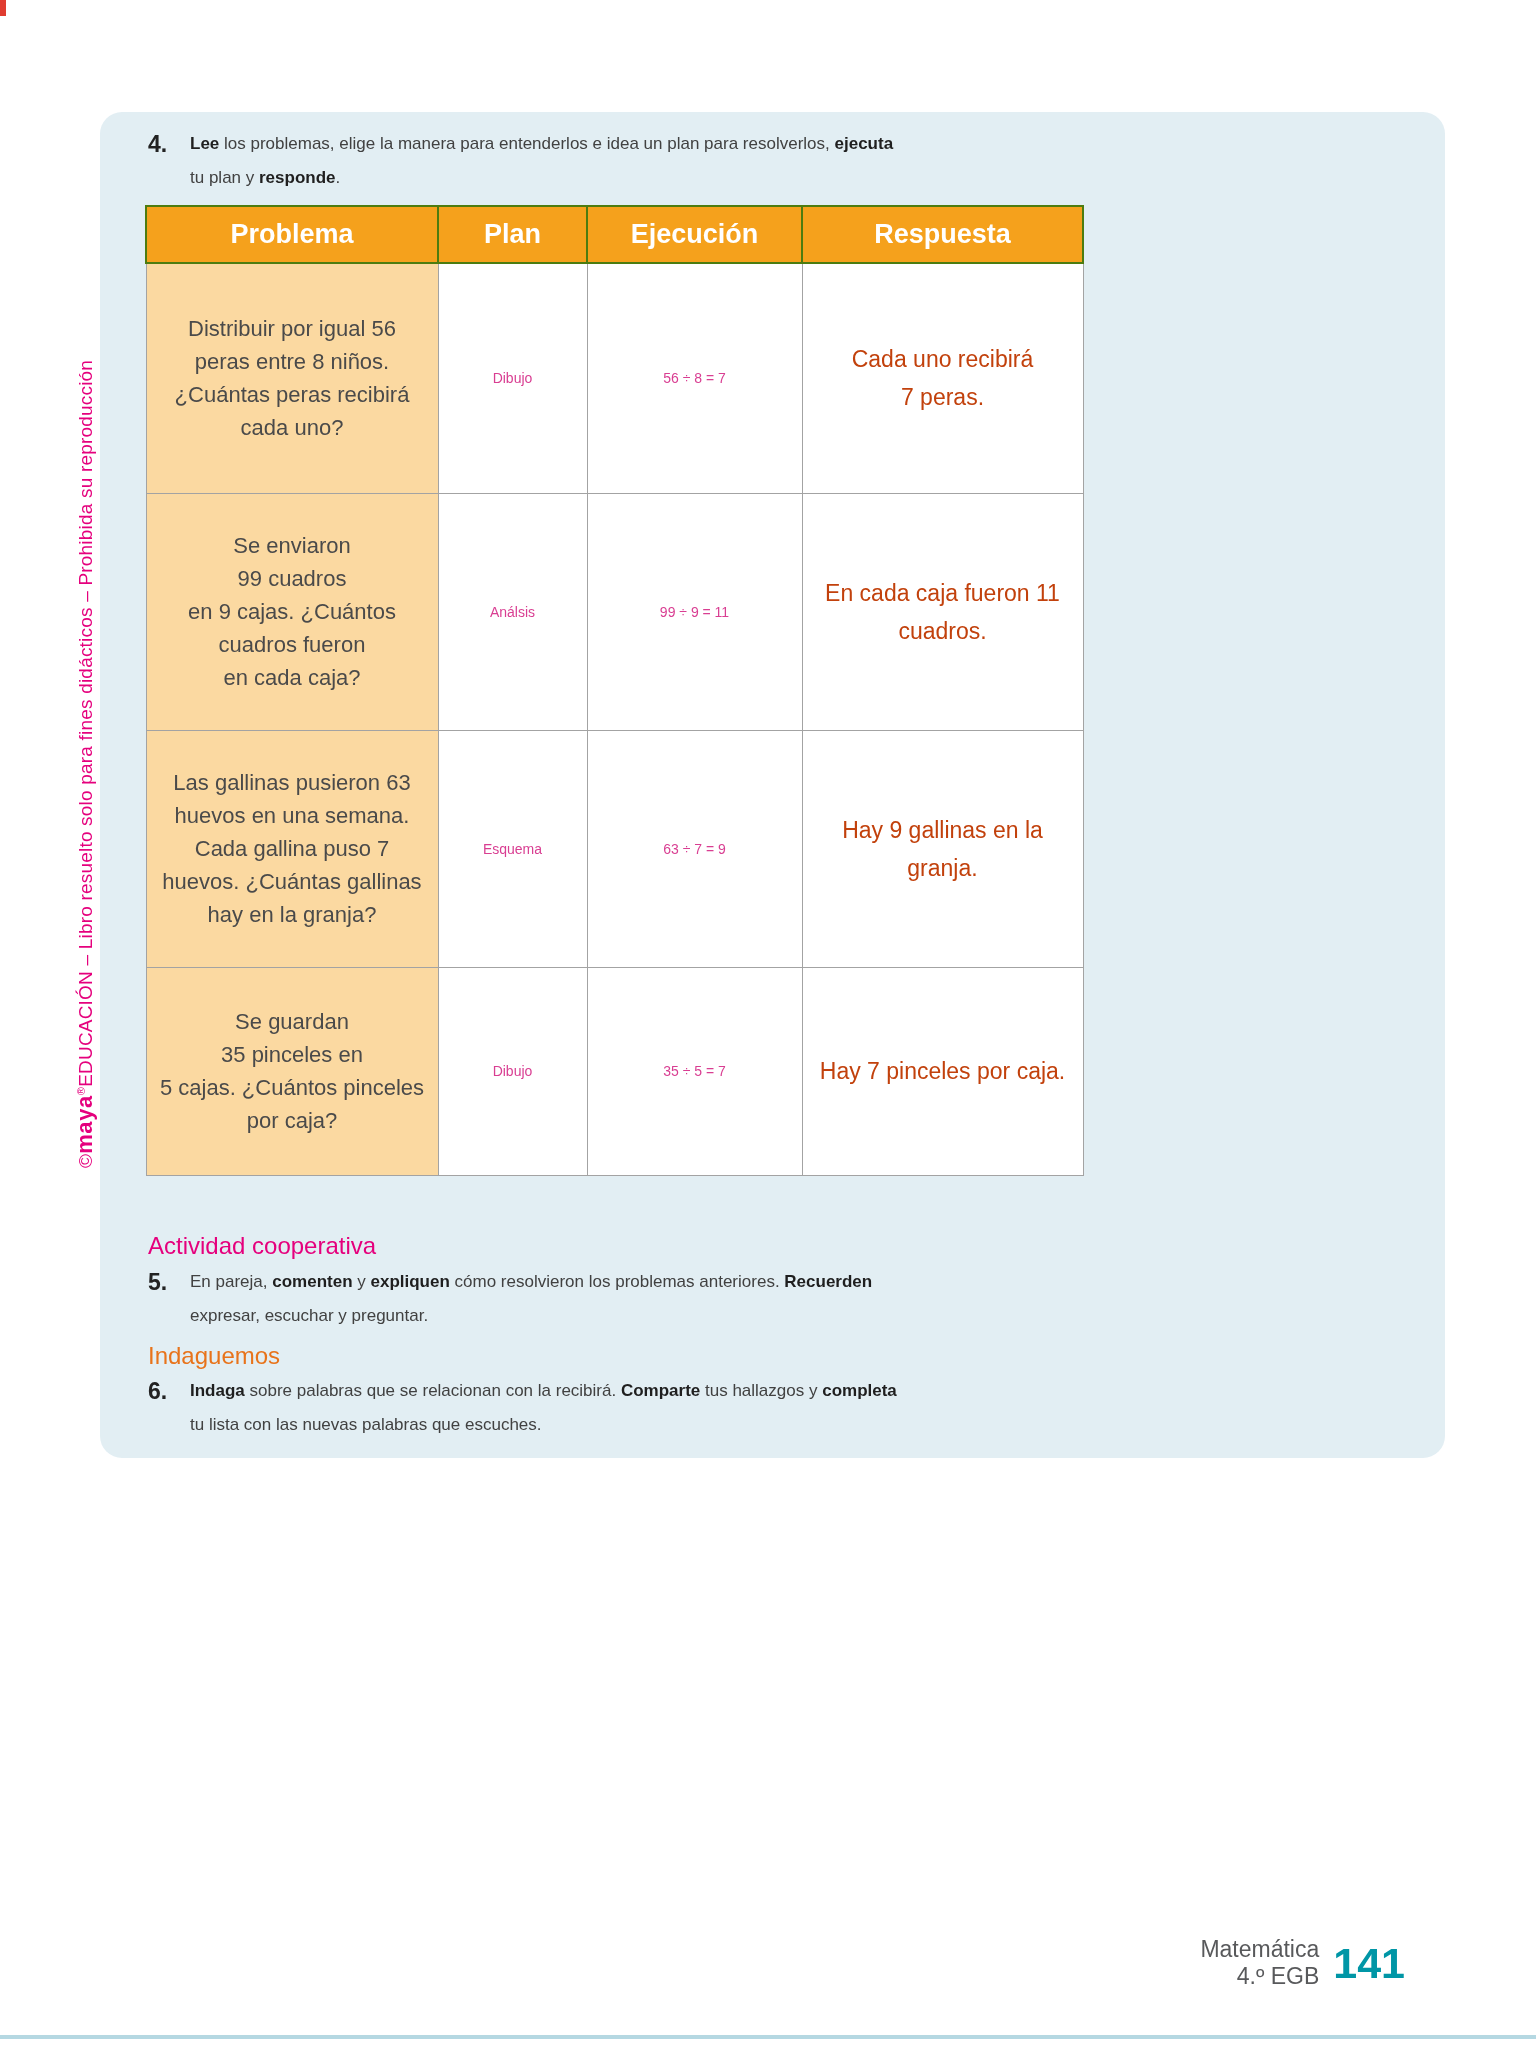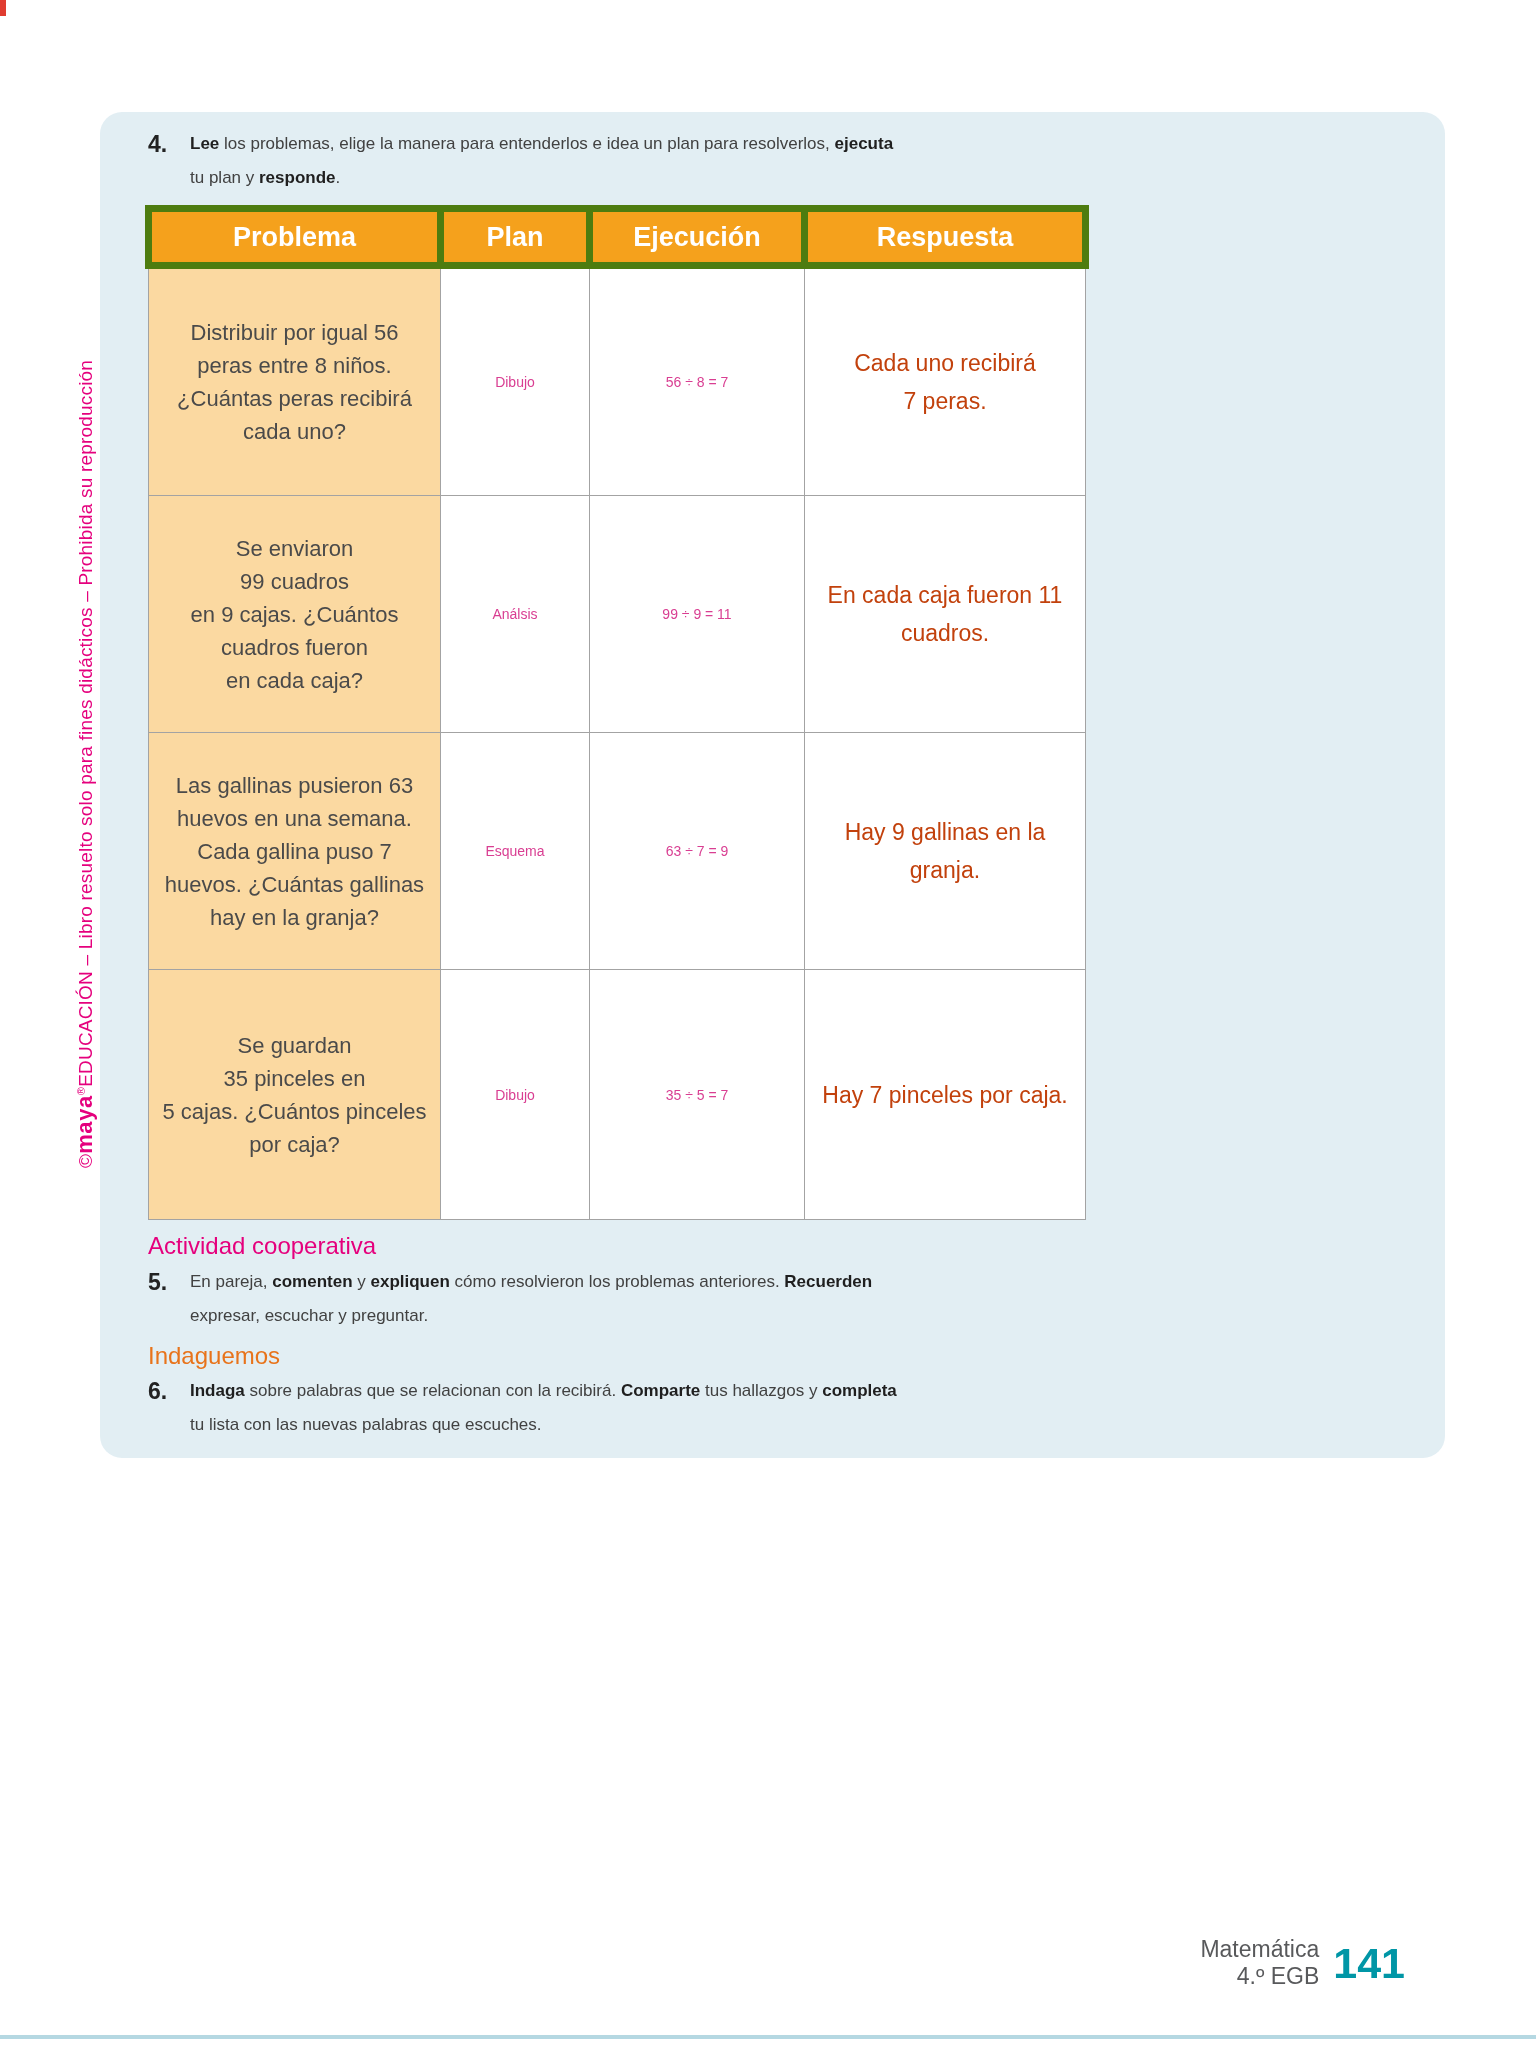--- a/index.html
+++ b/index.html
@@ -72,21 +72,21 @@
     width: 937px;
     border-collapse: collapse;
     table-layout: fixed;
   }
   .problems th {
     background: #f5a11c;
     color: #ffffff;
     font-size: 27px;
     font-weight: 700;
     height: 57px;
-    border: 7px solid #4d7c0f;
+    border: 2px solid #4d7c0f;
   }
   .problems td {
     border: 1px solid #a3a3a3;
     text-align: center;
     vertical-align: middle;
     padding: 4px 8px;
     background: #ffffff;
   }
   .problems td.problema {
     background: #fbd9a1;
@@ -99,21 +99,21 @@
   .problems td.ejecucion { color: #d93e92; font-size: 14px; }
   .problems td.respuesta {
     color: #c2410c;
     font-size: 23px;
     line-height: 38px;
     white-space: pre-line;
   }
   .problems tbody tr:nth-child(1) { height: 230px; }
   .problems tbody tr:nth-child(2) { height: 237px; }
   .problems tbody tr:nth-child(3) { height: 237px; }
-  .problems tbody tr:nth-child(4) { height: 250px; }
+  .problems tbody tr:nth-child(4) { height: 208px; }
 
   
   .footer {
     position: absolute;
     top: 1936px; right: 131px;
     display: flex; align-items: center; gap: 14px; justify-content: center;
   }
   .footer-subject {
     text-align: right;
     color: #58595b;

